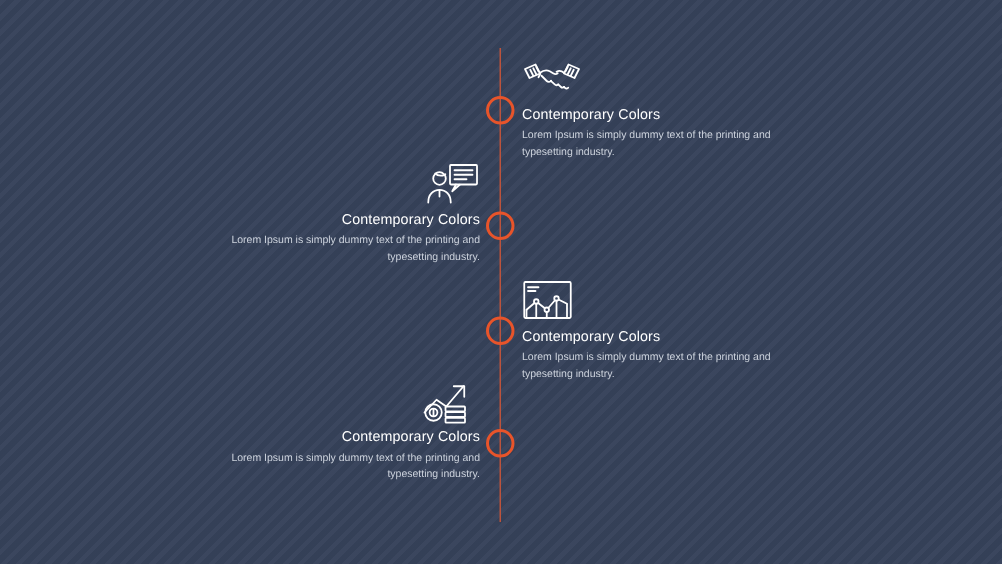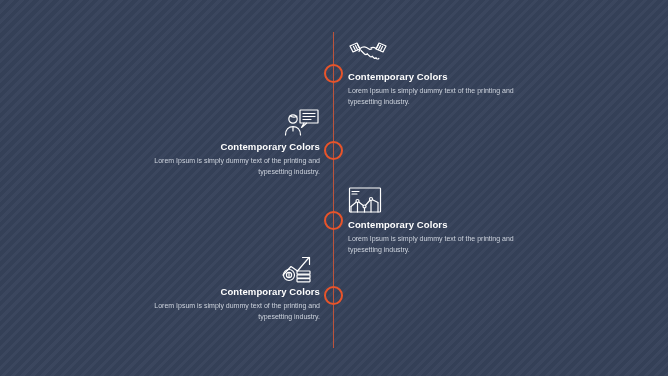--- a/index.html
+++ b/index.html
@@ -76,21 +76,21 @@
   .item.right .icon-wrap { text-align: left; }
   .item.left  .icon-wrap { text-align: right; }
 
   .icon-wrap svg {
     display: inline-block;
     vertical-align: bottom;
   }
 
   .item-title {
     font-size: 9.5px;
-    font-weight: bold;
+    font-weight: normal;
     color: #ffffff;
     letter-spacing: 0.1px;
     line-height: 13px;
     margin: 0 0 3px 0;
   }
 
   .item-desc {
     font-size: 7px;
     color: #cdd3dd;
     line-height: 10.5px;

